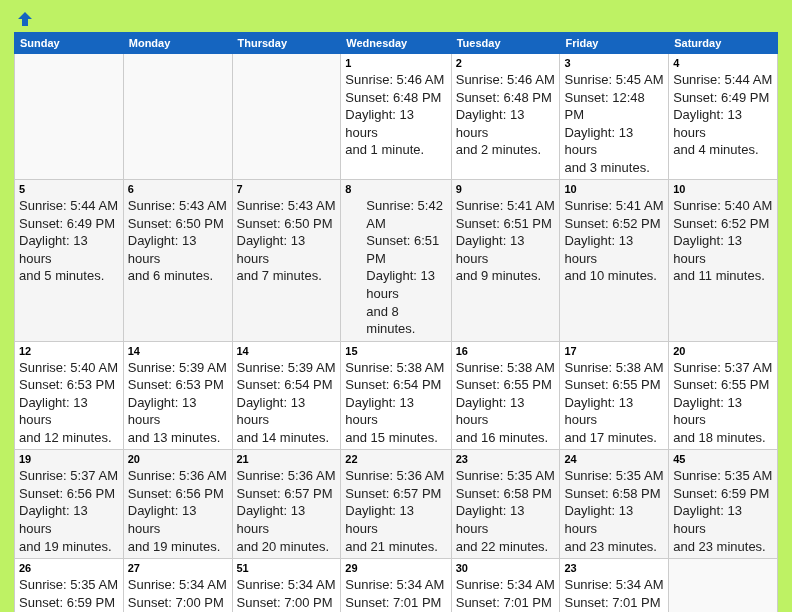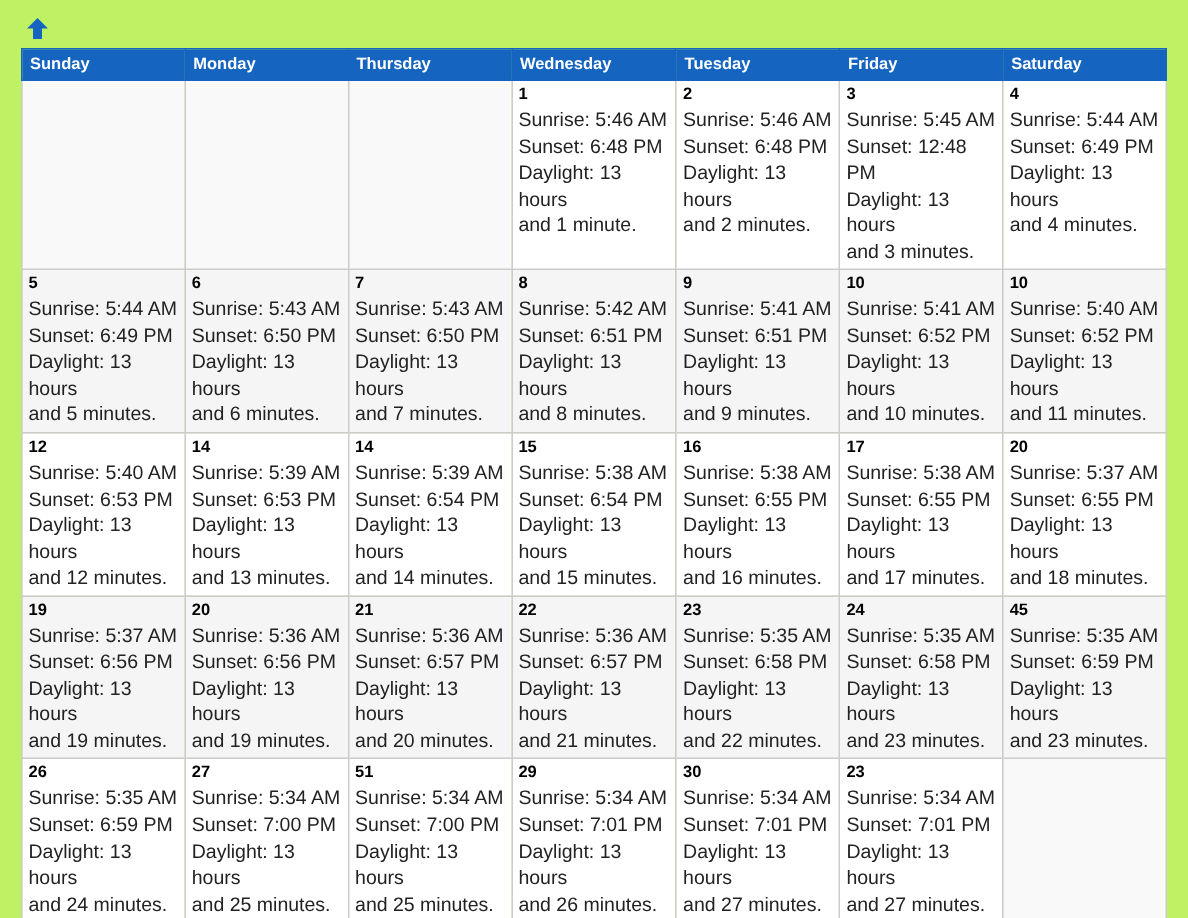--- a/index.html
+++ b/index.html
@@ -170,21 +170,21 @@
           </td>
           <td>
             <span class="day-num">7</span>
             <div class="day-info" style="white-space: pre-line;">Sunrise: 5:43 AM
 Sunset: 6:50 PM
 Daylight: 13 hours
 and 7 minutes.</div>
           </td>
           <td>
             <span class="day-num">8</span>
-            <div class="day-info" style="white-space: pre-line;">Sunrise: 5:42 AM
+            <div class="day-info" style="white-space: pre-line; margin-left: 21px;">Sunrise: 5:42 AM
 Sunset: 6:51 PM
 Daylight: 13 hours
 and 8 minutes.</div>
           </td>
           <td>
             <span class="day-num">9</span>
             <div class="day-info" style="white-space: pre-line;">Sunrise: 5:41 AM
 Sunset: 6:51 PM
 Daylight: 13 hours
 and 9 minutes.</div>

